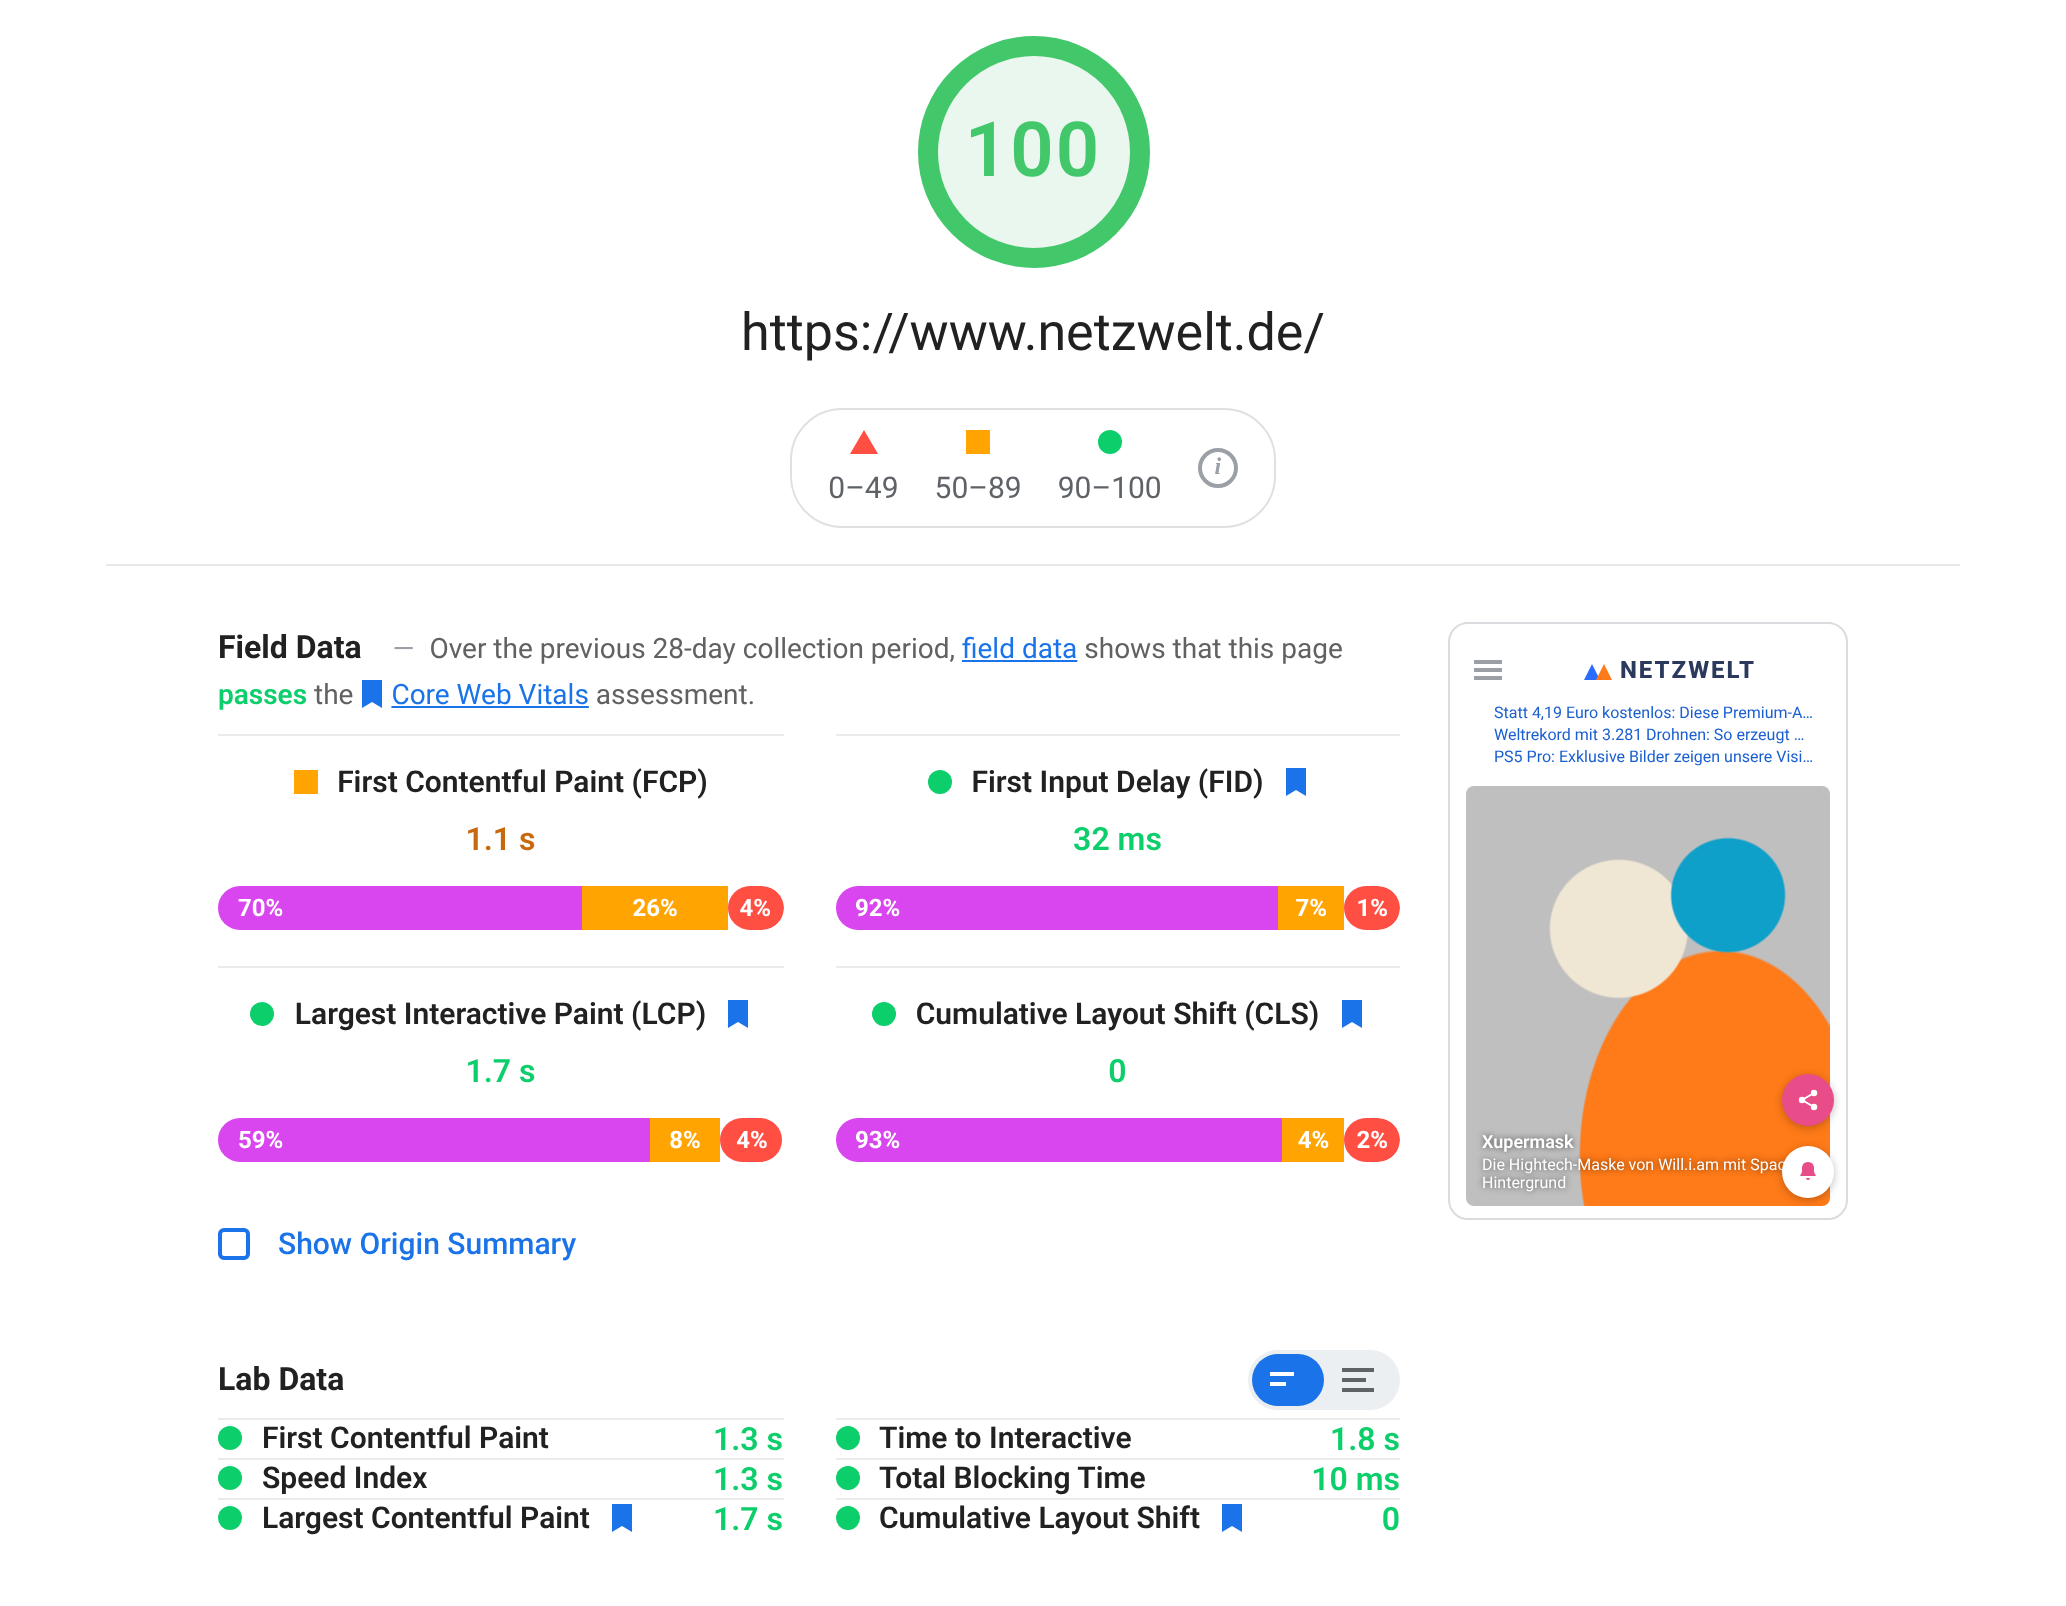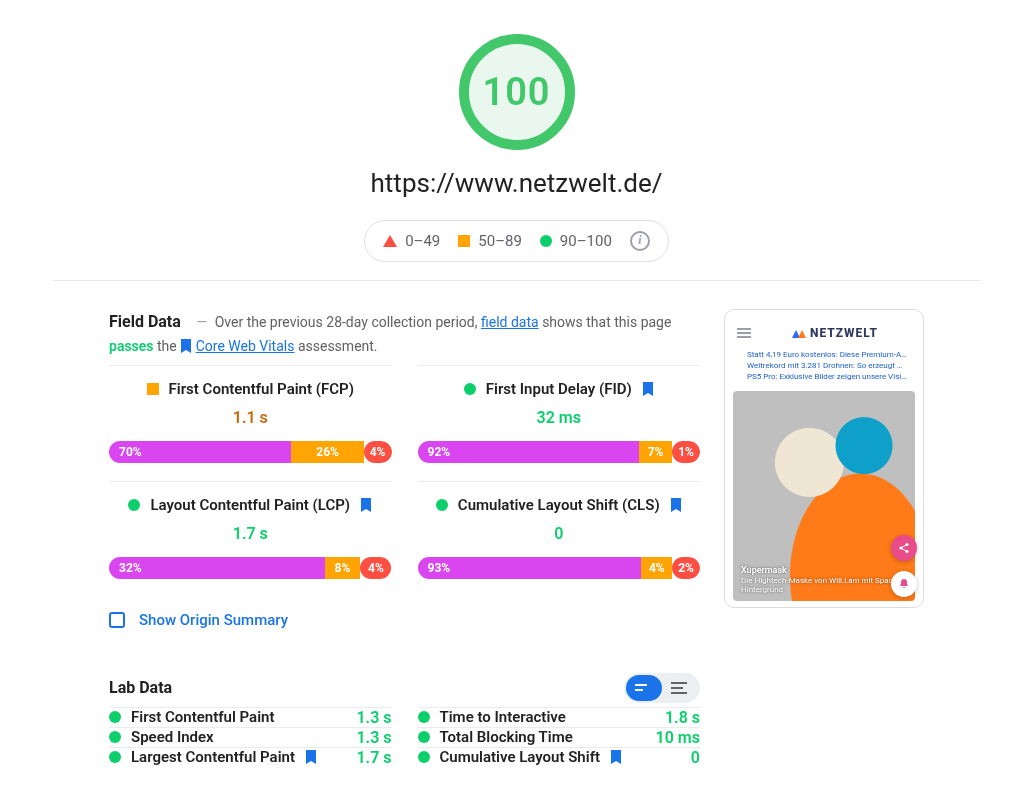--- a/index.html
+++ b/index.html
@@ -1,24 +1,24 @@
 <!DOCTYPE html>
 <html><head>
 <meta charset="utf-8">
 <style>
   * { box-sizing: border-box; margin: 0; padding: 0; }
   body { font-family: -apple-system, BlinkMacSystemFont, "Segoe UI", Roboto, Helvetica, Arial, sans-serif; color: #212121; background: #fff; }
-  .wrap { width: 927px; margin: 16px auto; }
+  .wrap { width: 927px; margin: 0 auto; }
 
   .header { text-align: center; padding: 18px 0 18px; border-bottom: 1px solid #e8e8e8; }
   .gauge { width: 116px; height: 116px; border-radius: 50%; margin: 0 auto 18px; background: #e9f7ee; border: 10px solid #42c76b; display: flex; align-items: center; justify-content: center; }
   .gauge-score { font-size: 38px; font-weight: 600; color: #42c76b; letter-spacing: 1px; }
   .url { font-size: 26px; color: #212121; margin-bottom: 22px; }
   .legend-pill { display: inline-flex; align-items: center; gap: 18px; border: 1px solid #e0e0e0; border-radius: 26px; padding: 10px 18px; font-size: 15px; color: #5f6368; }
-  .legend-item { display: inline-flex; align-items: center; gap: 8px; }
+  .legend-item { display: inline-flex; align-items: center; gap: 8px; flex-direction: column; }
   .tri { width: 0; height: 0; border-left: 7px solid transparent; border-right: 7px solid transparent; border-bottom: 12px solid #ff4e42; }
   .sq { width: 12px; height: 12px; background: #ffa400; }
   .dot { width: 12px; height: 12px; border-radius: 50%; background: #0cce6b; }
   .info-icon { width: 20px; height: 20px; border: 2px solid #9aa0a6; border-radius: 50%; position: relative; }
   .info-icon::before { content: "i"; position: absolute; top: 50%; left: 50%; transform: translate(-50%,-52%); font-size: 12px; font-weight: 700; font-style: italic; color: #9aa0a6; font-family: Georgia, serif; }
 
   .content { display: flex; padding: 28px 56px 0 56px; gap: 24px; }
   .left { flex: 1; }
   .right { width: 200px; flex-shrink: 0; }
 
@@ -163,31 +163,31 @@
             <div class="dist">
               <div class="seg g" style="flex:85">92%</div>
               <div class="seg o" style="flex:9">7%</div>
               <div class="seg r" style="flex:6">1%</div>
             </div>
           </div>
           <div class="metric">
             <div class="metric-row1">
               <div class="metric-left">
                 <span class="indicator ind-dot"></span>
-                <span class="metric-name">Layout Contentful Paint (LCP)</span>
+                <span class="metric-name">Largest Interactive Paint (LCP)</span>
                 <span class="bm">
                   <svg viewBox="0 0 12 14">
                     <path d="M1 0h10v14l-5-3-5 3z" fill="#1a73e8"></path>
                   </svg>
                 </span>
               </div>
               <span class="metric-val c-green">1.7 s</span>
             </div>
             <div class="dist">
-              <div class="seg g" style="flex:82">32%</div>
+              <div class="seg g" style="flex:82">59%</div>
               <div class="seg o" style="flex:10">8%</div>
               <div class="seg r" style="flex:8">4%</div>
             </div>
           </div>
           <div class="metric">
             <div class="metric-row1">
               <div class="metric-left">
                 <span class="indicator ind-dot"></span>
                 <span class="metric-name">Cumulative Layout Shift (CLS)</span>
                 <span class="bm">

